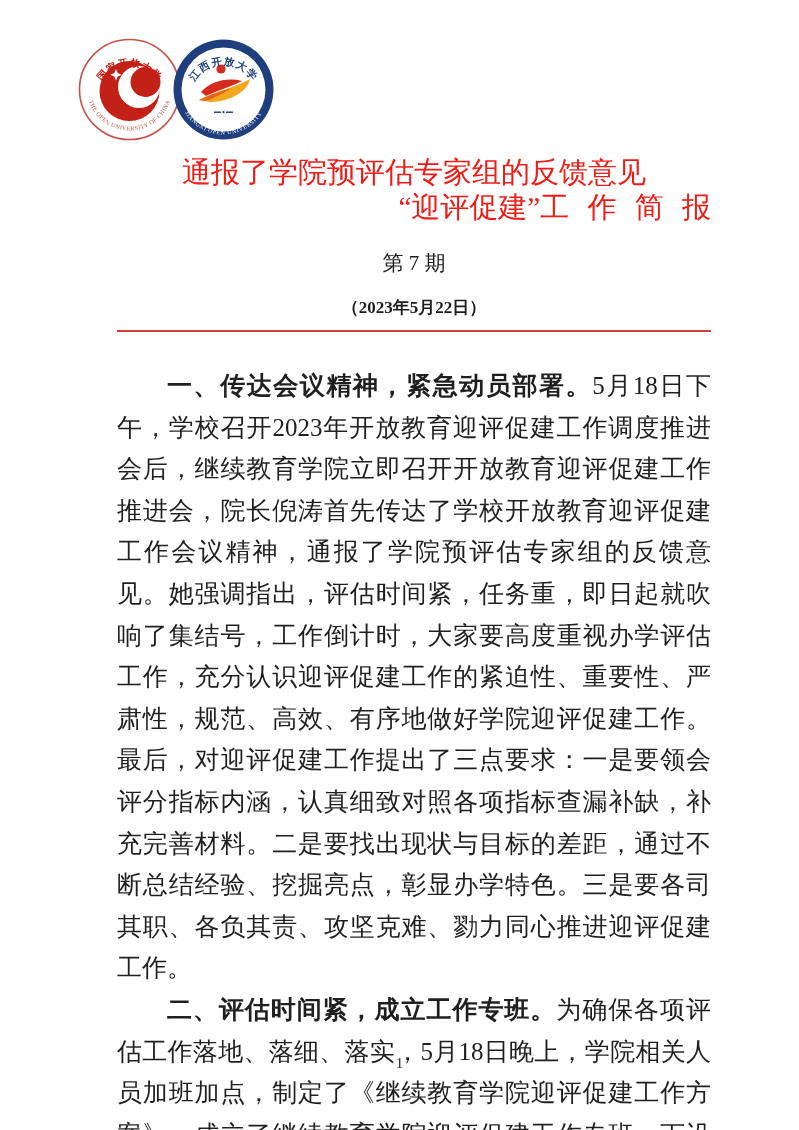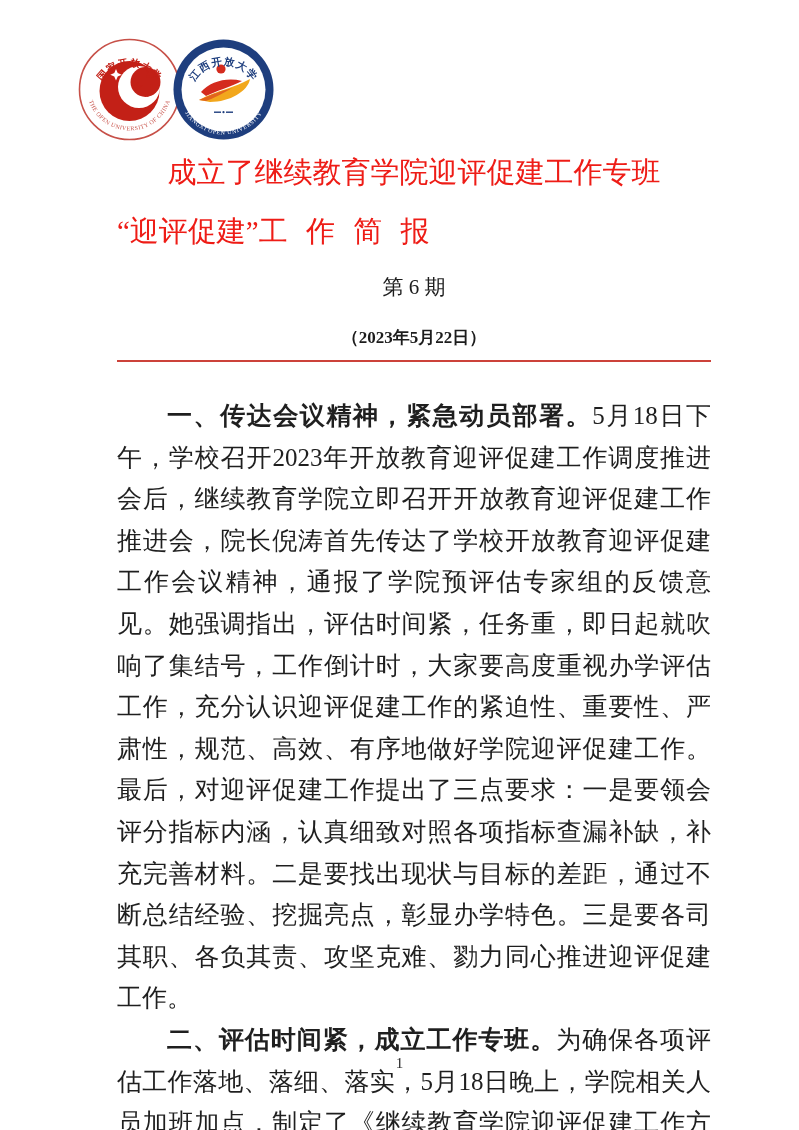--- a/index.html
+++ b/index.html
@@ -26,34 +26,34 @@
     position: absolute; left: 117px; top: 0; width: 594px;
   }
   .title-1 {
     margin-top: 155px;
     text-align: center;
     font-size: 29px; line-height: 35px;
     font-weight: 400;
     letter-spacing: 0px;
   }
   .title-2 {
-    margin-top: 24px;
-    text-align: left;
+    margin-top: 0;
+    text-align: right;
     font-size: 29px; line-height: 35px;
     font-weight: 400;
     word-spacing: 11px;
   }
   .issue-line {
     margin-top: 25px;
     text-align: center;
     font-size: 21px; line-height: 26px;
     color: #1c1c1c;
   }
   .date-line {
-    margin-top: 26px;
+    margin-top: 20px;
     text-align: center;
     font-size: 17px; line-height: 24px;
     font-weight: 700;
     color: #1c1c1c;
   }
   .divider {
     margin-top: 10px;
     height: 2px;
     width: 100%;
   }
@@ -123,24 +123,24 @@
         <textPath href="#jx-top-arc" startOffset="50%" text-anchor="middle">江西开放大学</textPath>
       </text>
       <text font-size="6" fill="#ffffff" letter-spacing="0.6">
         <textPath href="#jx-bot-arc" startOffset="50%" text-anchor="middle">JIANGXI OPEN UNIVERSITY</textPath>
       </text>
     </svg>
   </div>
 
   <div class="content-col">
 
-    <div class="title-1" style="color:#ee1c16">成立了继续教育学院迎评促建工作专班</div>
+    <div class="title-1" style="color:#ee1c16">通报了学院预评估专家组的反馈意见</div>
     <div class="title-2" style="color:#ee1c16">“迎评促建”工 作 简 报</div>
 
-    <div class="issue-line">第 6 期</div>
+    <div class="issue-line">第 7 期</div>
     <div class="date-line">（2023年5月22日）</div>
 
     <div class="divider" style="background:#cc423a"></div>
 
     <div class="doc-body">
       <p><span class="lead">一、传达会议精神，紧急动员部署。</span><span>5月18日下午，学校召开2023年开放教育迎评促建工作调度推进会后，继续教育学院立即召开开放教育迎评促建工作推进会，院长倪涛首先传达了学校开放教育迎评促建工作会议精神，通报了学院预评估专家组的反馈意见。她强调指出，评估时间紧，任务重，即日起就吹响了集结号，工作倒计时，大家要高度重视办学评估工作，充分认识迎评促建工作的紧迫性、重要性、严肃性，规范、高效、有序地做好学院迎评促建工作。最后，对迎评促建工作提出了三点要求：一是要领会评分指标内涵，认真细致对照各项指标查漏补缺，补充完善材料。二是要找出现状与目标的差距，通过不断总结经验、挖掘亮点，彰显办学特色。三是要各司其职、各负其责、攻坚克难、勠力同心推进迎评促建工作。</span></p>
       <p><span class="lead">二、评估时间紧，成立工作专班。</span><span>为确保各项评估工作落地、落细、落实，5月18日晚上，学院相关人员加班加点，制定了《继续教育学院迎评促建工作方案》，成立了继续教育学院迎评促建工作专班，下设材料组、督查组和后勤组，明确了工作任务和时间安排。</span></p>
     </div>
   </div>
 

